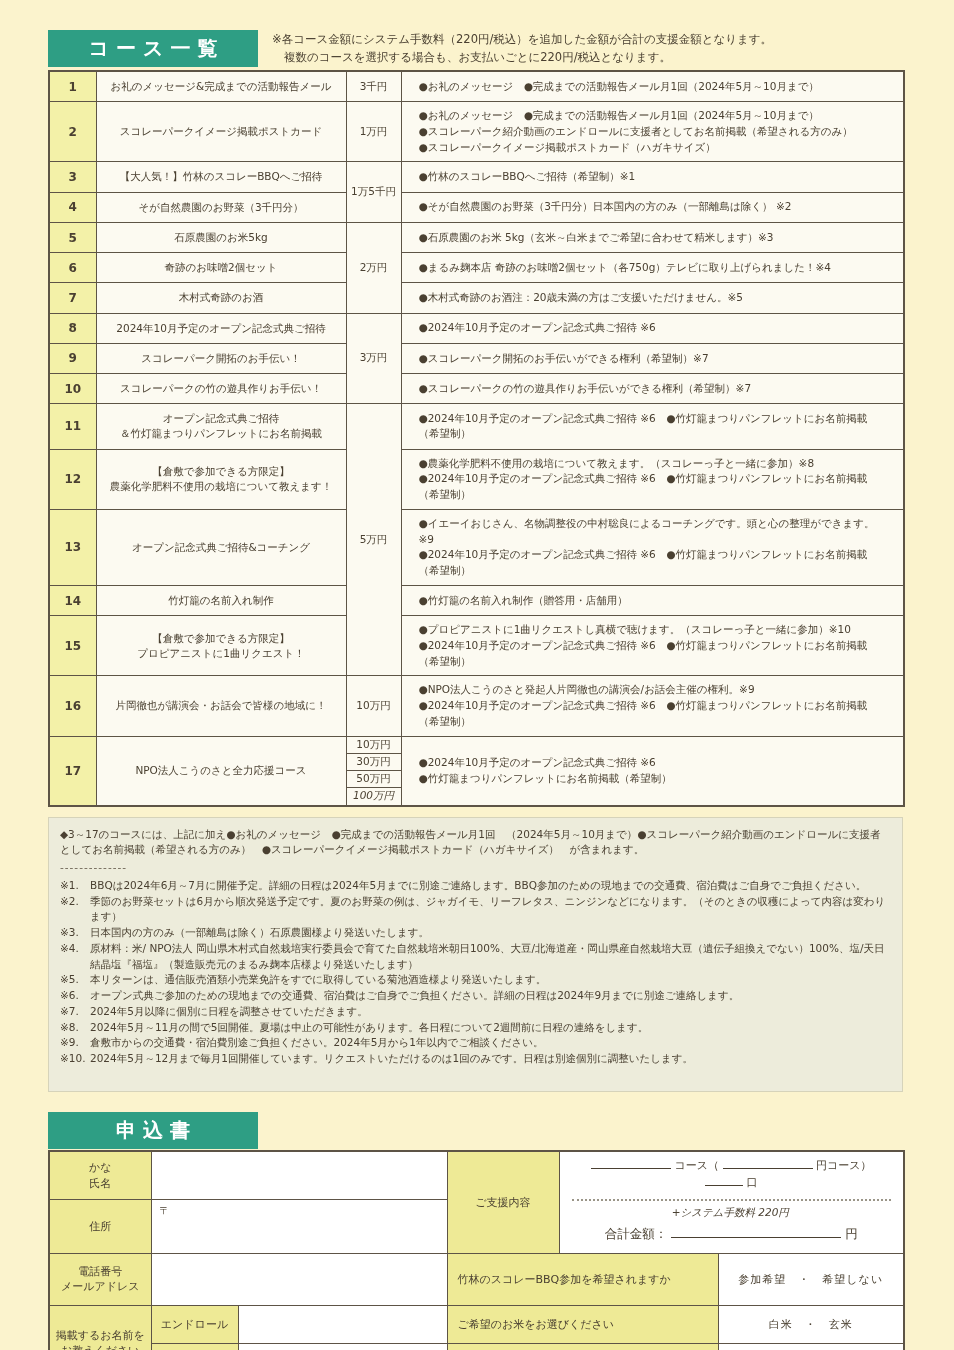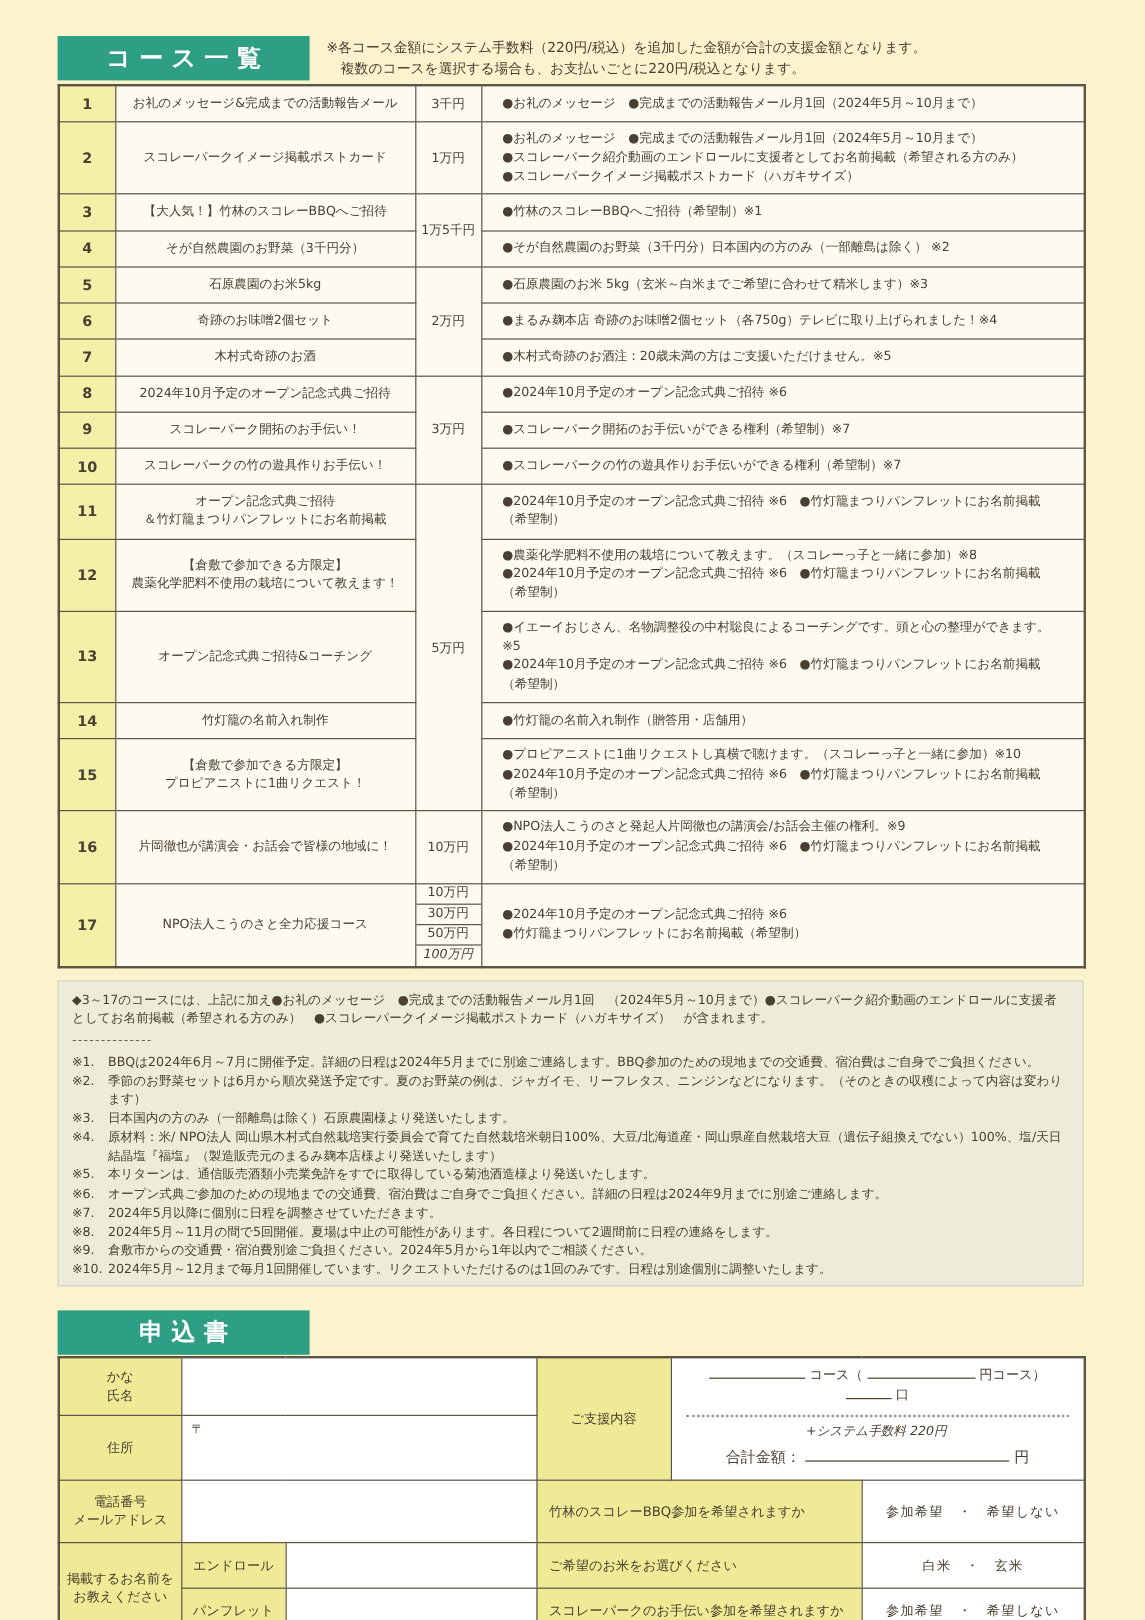--- a/index.html
+++ b/index.html
@@ -43,21 +43,21 @@
   .course-table .stack-cell { padding: 0; background: #fcfaf1; }
   .stack-item {
     height: 17px; line-height: 15px; text-align: center;
     border-bottom: 1.5px solid #5d5446; white-space: nowrap; font-size: 10.5px;
   }
   .stack-item:last-child { border-bottom: none; font-style: italic; }
 
   
   .notes {
     margin-top: 10px; width: 855px; background: #edecdb;
-    border: 1px solid #d6d3ba; padding: 9px 11px 4px 11px;
+    border: 1px solid #d6d3ba; padding: 9px 11px 24px 11px;
     font-size: 10.5px; line-height: 1.5;
   }
   .notes .divider { letter-spacing: 1px; color: #6a6152; margin: 2px 0; }
   .fn-row { display: flex; }
   .fn-row .fn-label { flex: none; width: 30px; }
   .fn-row .fn-text { flex: 1; }
 
   
   .apply-section { margin-top: 20px; }
   .form-table { margin-top: 1px; border: 2px solid #5d5446; font-size: 11px; }
@@ -219,21 +219,21 @@
             <div>●農薬化学肥料不使用の栽培について教えます。（スコレーっ子と一緒に参加）※8</div>
             <div>●2024年10月予定のオープン記念式典ご招待 ※6　●竹灯籠まつりパンフレットにお名前掲載（希望制）</div>
           </td>
         </tr>
         <tr>
           <td class="no-cell">13</td>
           <td class="title-cell">
             <div>オープン記念式典ご招待&amp;コーチング</div>
           </td>
           <td class="detail-cell">
-            <div>●イエーイおじさん、名物調整役の中村聡良によるコーチングです。頭と心の整理ができます。※5</div>
+            <div>●イエーイおじさん、名物調整役の中村聡良によるコーチングです。頭と心の整理ができます。※9</div>
             <div>●2024年10月予定のオープン記念式典ご招待 ※6　●竹灯籠まつりパンフレットにお名前掲載（希望制）</div>
           </td>
         </tr>
         <tr>
           <td class="no-cell">14</td>
           <td class="title-cell">
             <div>竹灯籠の名前入れ制作</div>
           </td>
           <td class="detail-cell">
             <div>●竹灯籠の名前入れ制作（贈答用・店舗用）</div>

